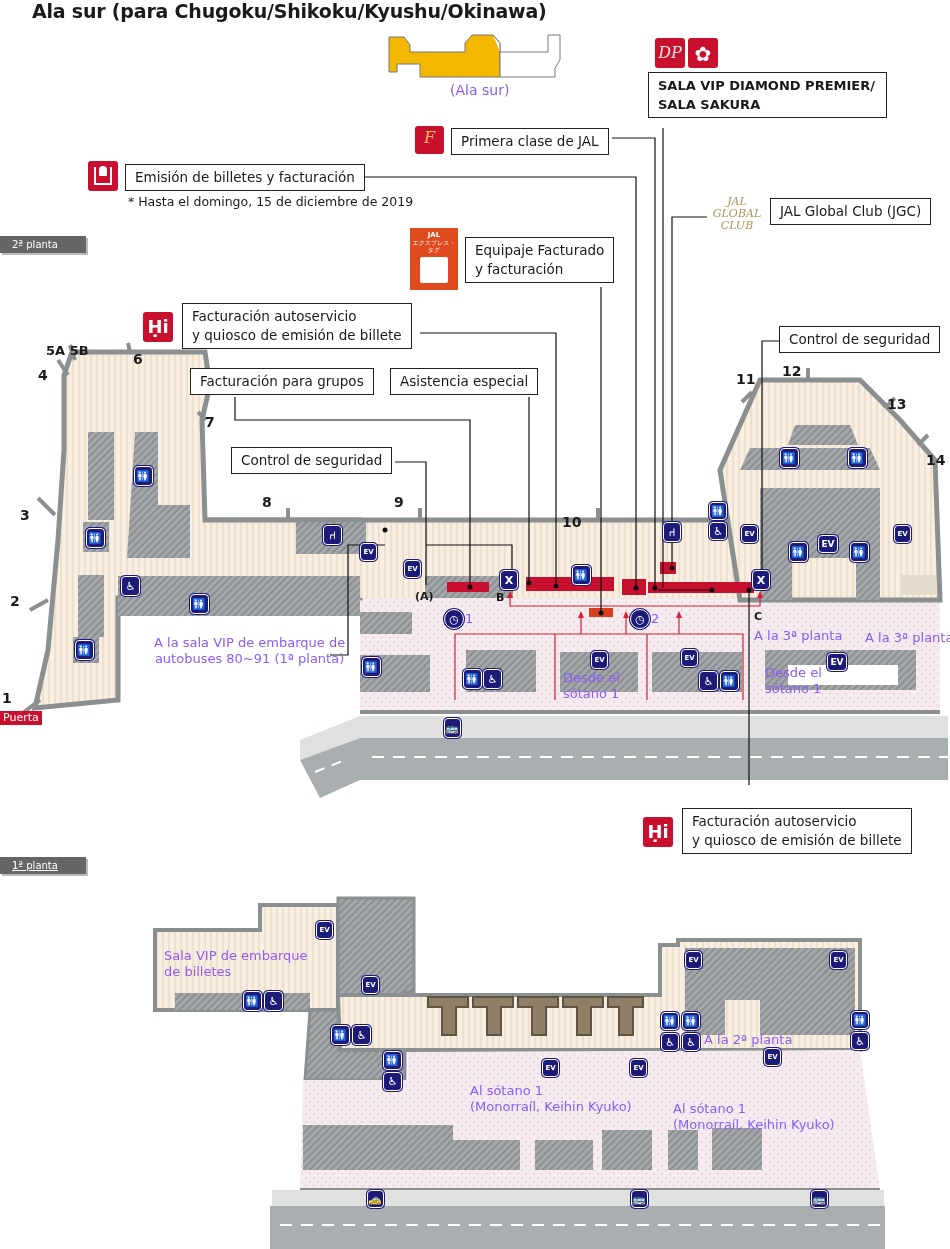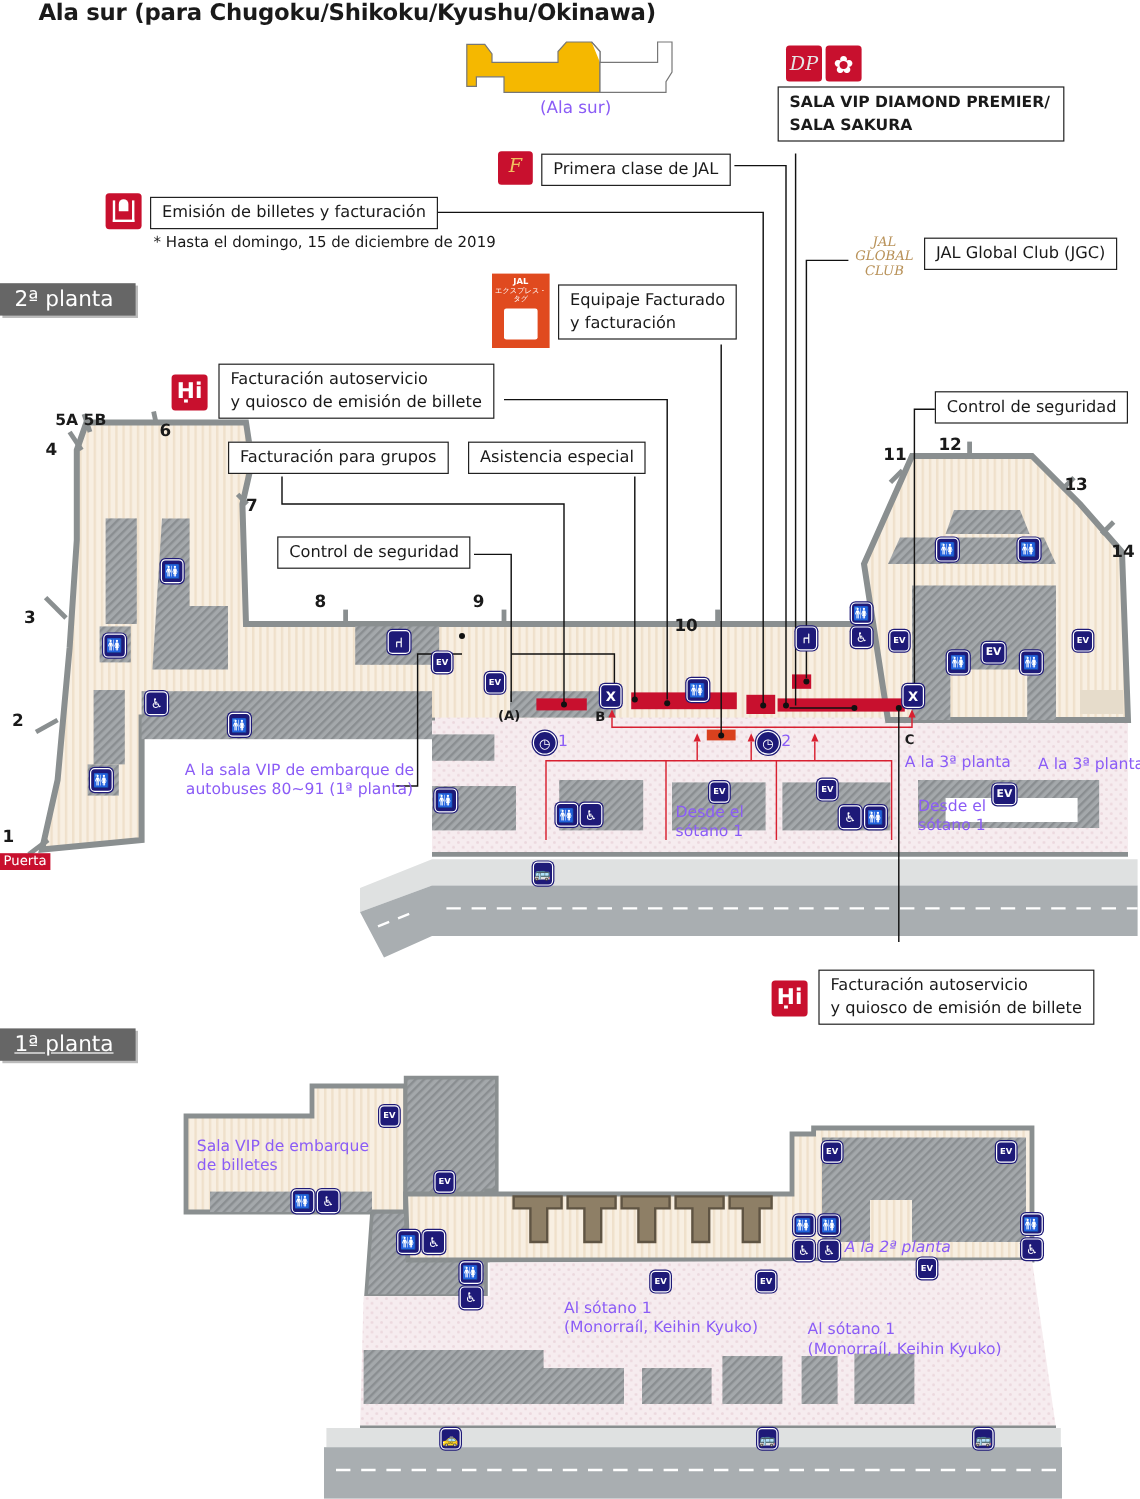--- a/index.html
+++ b/index.html
@@ -1,19 +1,19 @@
 <!DOCTYPE html>
 <html><head>
 <meta charset="utf-8">
 <style>
   html,body{margin:0;padding:0;background:#fff;}
   body{width:950px;height:1249px;position:relative;overflow:hidden;font-family:"DejaVu Sans","Liberation Sans",sans-serif;color:#1a1a1a;}
   #map{position:absolute;left:0;top:0;}
   .title{position:absolute;left:32px;top:0px;font-size:19px;font-weight:bold;letter-spacing:-0.2px;}
-  .floor-tag{position:absolute;background:#666;color:#fff;font-size:18px;padding:3px 18px 3px 12px;box-shadow:2px 2px 0 #bbb;}
+  .floor-tag{position:absolute;background:#666;color:#fff;font-size:10px;padding:3px 28px 3px 12px;box-shadow:2px 2px 0 #bbb;}
   .lbl{position:absolute;background:#fff;border:1.3px solid #222;font-size:13.5px;line-height:19px;padding:3px 9px;white-space:nowrap;}
   .note{position:absolute;font-size:12.5px;white-space:nowrap;}
   .num{position:absolute;font-size:14px;font-weight:bold;}
   .light{position:absolute;font-size:13px;color:#8b5cf6;line-height:16px;white-space:nowrap;}
   .puerta{position:absolute;background:#c8102e;color:#fff;font-size:11px;padding:0 3px;line-height:14px;}
   .ricon{position:absolute;background:#c8102e;border-radius:3px;}
   .pico{position:absolute;background:#1e1a78;border:1.5px solid #fff;border-radius:4px;box-shadow:0 0 0 1px #1e1a78;color:#fff;display:flex;align-items:center;justify-content:center;font-size:11px;font-weight:bold;}
   .small{font-size:12px;}
 </style>
 </head>
@@ -299,21 +299,21 @@
 <div class="pico" style="left:591px;top:651px;width:15px;height:16px;font-size:7px;">EV</div>
 <div class="pico" style="left:681px;top:649px;width:15px;height:16px;font-size:7px;">EV</div>
 <div class="pico" style="left:699px;top:671px;width:17px;height:18px;">♿</div>
 <div class="pico" style="left:720px;top:671px;width:17px;height:18px;">🚻</div>
 <div class="pico" style="left:444px;top:718px;width:15px;height:18px;">🚌</div>
 
 <div class="light" style="left:164px;top:948px;">
   <div>Sala VIP de embarque</div>
   <div>de billetes</div>
 </div>
-<div class="light" style="left:704px;top:1032px;font-style:italic;">A la 2ª planta</div>
+<div class="light" style="left:704px;top:1032px;">A la 2ª planta</div>
 <div class="light" style="left:470px;top:1083px;">
   <div>Al sótano 1</div>
   <div>(Monorraíl, Keihin Kyuko)</div>
 </div>
 <div class="light" style="left:673px;top:1101px;">
   <div>Al sótano 1</div>
   <div>(Monorraíl, Keihin Kyuko)</div>
 </div>
 
 <div class="pico" style="left:316px;top:921px;width:15px;height:16px;font-size:7px;">EV</div>

